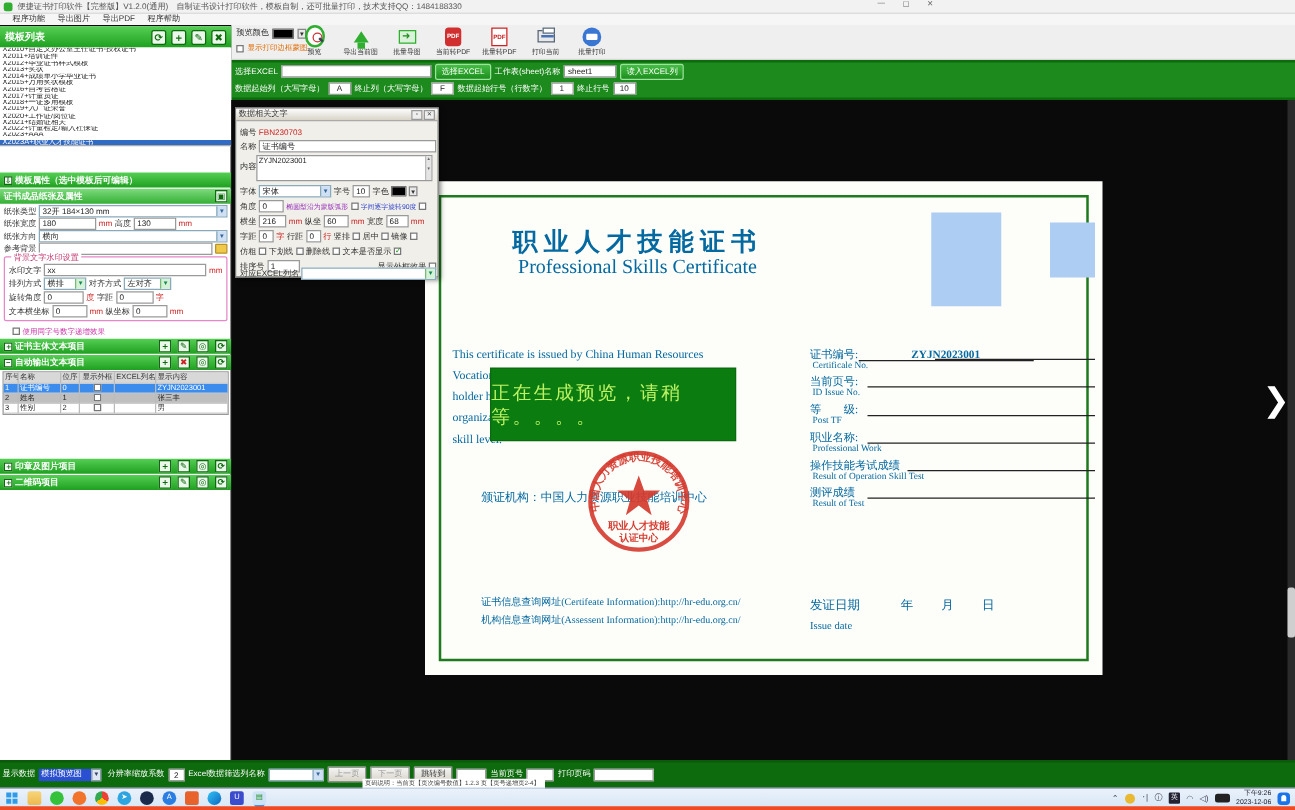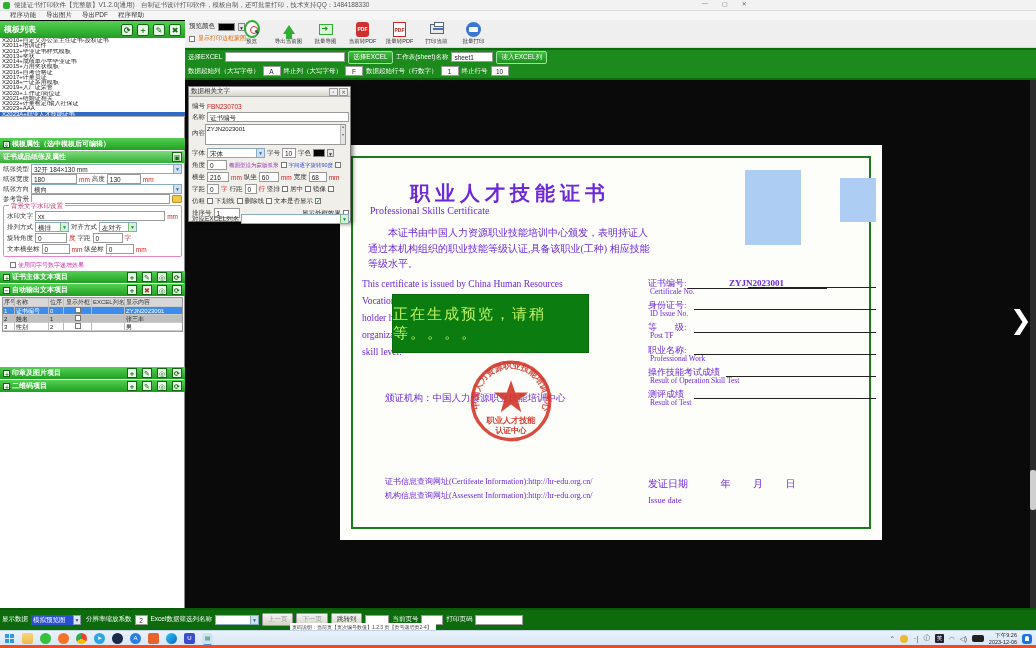--- a/index.html
+++ b/index.html
@@ -93,25 +93,25 @@
   .atr.alt { background:#bfbfbf; }
   .c0{width:12px;} .c1{width:34px;} .c2{width:15px;} .c3{width:28px; text-align:center;} .c4{width:33px;} .c5{width:57px; border-right:none;}
 
   
   .preview { position:absolute; left:185px; top:80px; width:851px; height:528px; background:#0a0a0a; }
   .vscroll { position:absolute; right:0; top:0; width:6px; height:528px; background:#2b2b2b; }
   .vthumb { position:absolute; right:0; top:390px; width:6px; height:40px; background:#cfcfcf; border-radius:2px;}
   .nextarrow { position:absolute; left:825px; top:225px; color:#fff; font-size:26px; font-weight:bold; }
 
   
-  .cert { position:absolute; left:155px; top:65px; width:542px; height:395px; background:#fdfdfa; color:#6d28d9;
+  .cert { position:absolute; left:155px; top:65px; width:542px; height:395px; background:#fdfdfa; color:#0369a1;
     font-family:"Liberation Serif","DejaVu Serif",serif; }
   .cert-border { position:absolute; inset:11px; border:2px solid #1d7a1d; }
   .cert-title { position:absolute; left:30px; top:35px; width:280px; text-align:center; font-size:20px; letter-spacing:5px; font-weight:bold;}
-  .cert-sub { position:absolute; left:30px; top:60px; width:280px; font-size:10px; }
+  .cert-sub { position:absolute; left:30px; top:60px; width:280px; text-align:center; font-size:16px; }
   .cert-cn { position:absolute; left:28px; top:80px; width:288px; font-size:10px; line-height:15.5px; text-indent:2em; }
   .cert-en { position:absolute; left:22px; top:131px; width:300px; font-size:9.5px; line-height:17px; }
   .issuer { position:absolute; left:45px; top:247px; width:270px; font-size:9.5px; }
   .sealwrap { position:absolute; left:128px; top:213px; width:86px; height:86px; }
   .cfoot { position:absolute; left:45px; top:330px; width:290px; font-size:8px; line-height:14px; }
   .photo1 { position:absolute; left:405px; top:25px; width:56px; height:75px; background:#aecdf2; }
   .photo2 { position:absolute; left:500px; top:33px; width:36px; height:44px; background:#aecdf2; }
   .cfields { position:absolute; left:308px; top:132px; width:228px; }
   .cfrow { position:relative; font-size:9px; height:22.2px; }
   .cfrow .cnl { white-space:nowrap; }
@@ -443,21 +443,20 @@
       <span class="mbtn">◎</span>
       <span class="mbtn">⟳</span>
     </div>
   </div>
 
   <div class="preview">
     <div class="cert">
       <div class="cert-border"></div>
       <div class="cert-title">职业人才技能证书</div>
       <div class="cert-sub">Professional Skills Certificate</div>
-      <div class="cert-cn">本证书由中国人力资源职业技能培训中心颁发，表明持证人通过本机构组织的职业技能等级认证,具备该职业(工种) 相应技能等级水平。</div>
       <div class="cert-en" id="certen">
           <div>This certificate is issued by China Human Resources</div>
           <div>Vocational Skills Training Center, indicating that the</div>
           <div>holder has passed the vocational skill level</div>
           <div>organization certification and has the corresponding</div>
           <div>skill level.</div>
         </div>
       <div class="issuer">颁证机构：中国人力资源职业技能培训中心</div>
       <div class="sealwrap">
         <svg viewBox="0 0 100 100" width="86" height="86">
@@ -472,21 +471,21 @@
         </svg>
       </div>
       <div class="cfoot" id="certfoot">
           <div>证书信息查询网址(Certifeate Information):http://hr-edu.org.cn/</div>
           <div>机构信息查询网址(Assessent Information):http://hr-edu.org.cn/</div>
         </div>
       <div class="photo1"></div>
       <div class="photo2"></div>
       <div class="cfields" id="cfields">
           <div class="cfrow"><span class="cnl">证书编号:</span><span class="val" style="min-width: 140px;">ZYJN2023001</span><span class="line" style="left: 100px; right: 0px;"></span><span class="en">Certificale No.</span></div>
-          <div class="cfrow"><span class="cnl">身份证号:</span><span class="val" style="min-width: 140px; border-bottom: none;">&nbsp;</span><span class="line" style="left: 46px; right: 0px;"></span><span class="en">ID Issue No.</span></div>
+          <div class="cfrow"><span class="cnl">当前页号:</span><span class="val" style="min-width: 140px; border-bottom: none;">&nbsp;</span><span class="line" style="left: 46px; right: 0px;"></span><span class="en">ID Issue No.</span></div>
           <div class="cfrow"><span class="cnl">等　　级:</span><span class="val" style="min-width: 140px; border-bottom: none;">&nbsp;</span><span class="line" style="left: 46px; right: 0px;"></span><span class="en">Post TF</span></div>
           <div class="cfrow"><span class="cnl">职业名称:</span><span class="val" style="min-width: 140px; border-bottom: none;">&nbsp;</span><span class="line" style="left: 46px; right: 0px;"></span><span class="en">Professional Work</span></div>
           <div class="cfrow"><span class="cnl">操作技能考试成绩</span><span class="val" style="min-width: 140px; border-bottom: none;">&nbsp;</span><span class="line" style="left: 78px; right: 0px;"></span><span class="en">Result of Operation Skill Test</span></div>
           <div class="cfrow"><span class="cnl">测评成绩</span><span class="val" style="min-width: 140px; border-bottom: none;">&nbsp;</span><span class="line" style="left: 46px; right: 0px;"></span><span class="en">Result of Test</span></div>
         </div>
       <div class="issue">
         <span>发证日期</span>　　　
         <span>年</span>　　
         <span>月</span>　　
         <span>日</span>

